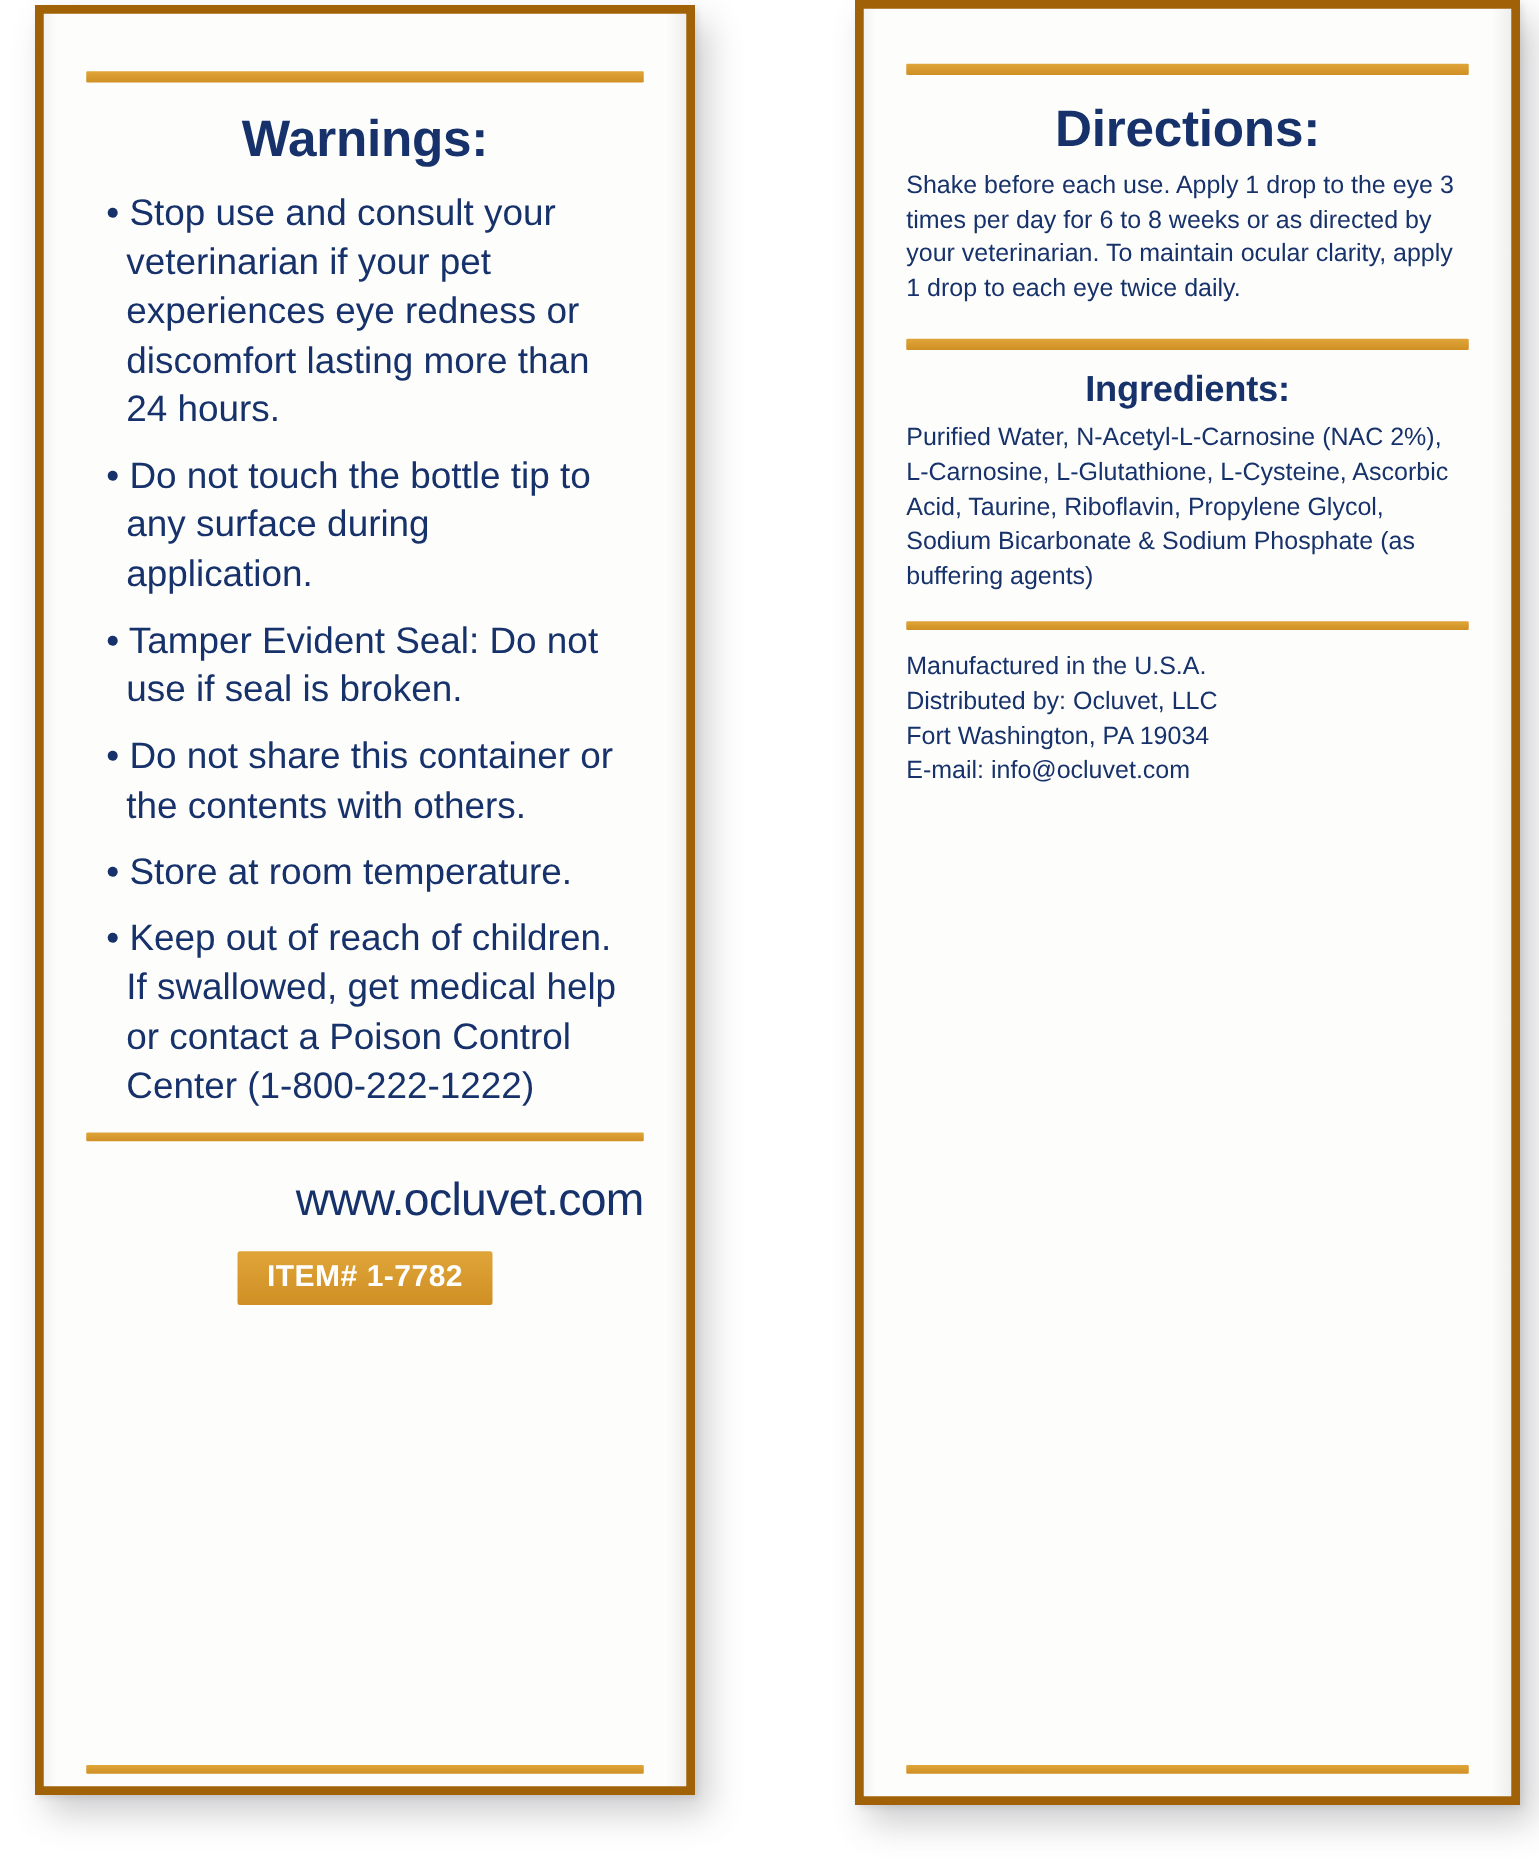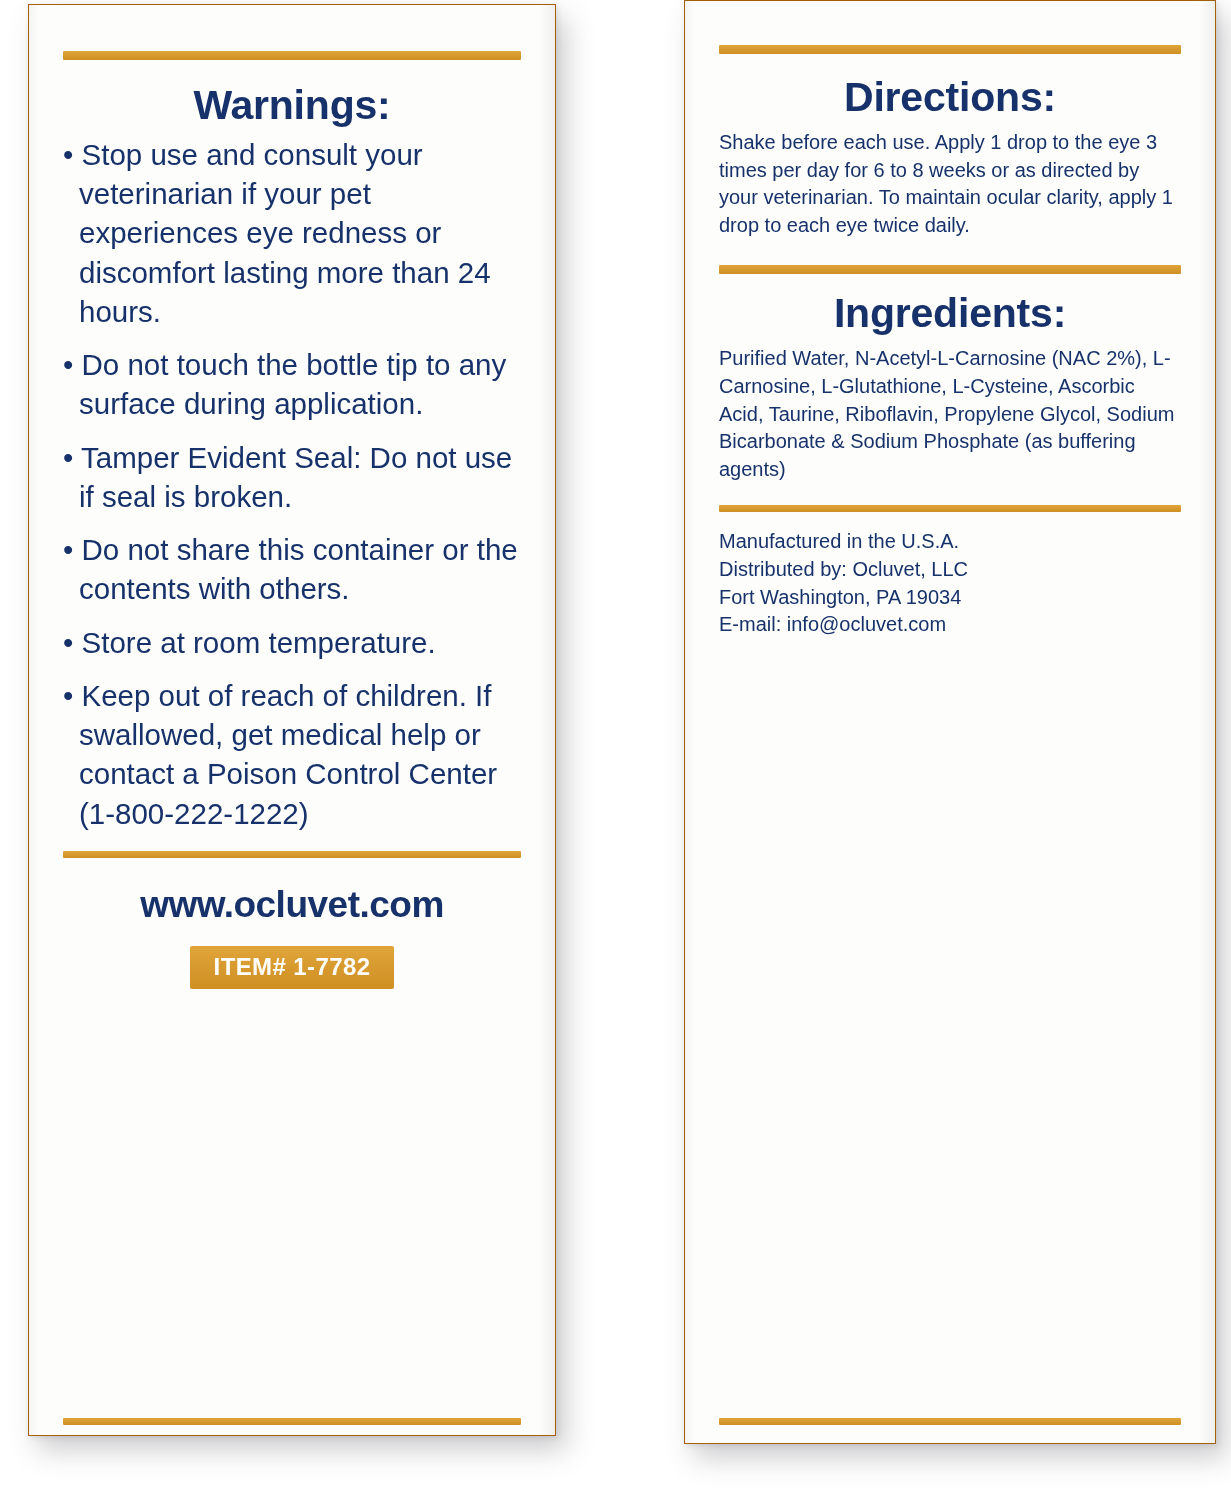--- a/index.html
+++ b/index.html
@@ -19,21 +19,21 @@
     position: absolute;
     inset: 0;
     background: #ffffff;
   }
 
   
   .panel {
     position: absolute;
     background: #fdfdfb;
     box-sizing: border-box;
-    border: 1px solid #a16207;
+    border: 7px solid #a16207;
     box-shadow:
       10px 14px 26px rgba(90, 90, 95, 0.30),
       2px 2px 5px rgba(120, 120, 125, 0.18);
   }
   .panel::after {
     
     content: "";
     position: absolute;
     top: 0; right: 0; bottom: 0;
     width: 16px;
@@ -93,26 +93,26 @@
   }
   #heading-warnings {
     font-size: 41px;
     margin: 22px 0 6px 0;
   }
   #heading-directions {
     font-size: 41px;
     margin: 20px 0 8px 0;
   }
   #heading-ingredients {
-    font-size: 41px;
+    font-size: 29px;
     margin: 16px 0 6px 0;
   }
 
   .bullet-list {
-    margin: 0;
+    margin: 16px;
     padding: 0;
     list-style: none;
   }
   .bullet-list li {
     color: #17326b;
     font-size: 29.5px;
     line-height: 1.33;
     margin: 0 0 14px 0;
     text-indent: -16px;
     padding-left: 16px;
@@ -133,23 +133,23 @@
 
   #company-block {
     margin-top: 16px;
   }
 
   
   .rule-footer-left { margin-top: 18px; }
 
   #website {
     color: #17326b;
-    font-weight: bold;
+    font-weight: normal;
     font-size: 37px;
-    text-align: center;
+    text-align: right;
     margin: 26px 0 0 0;
     letter-spacing: -0.5px;
   }
 
   #item-badge {
     margin: 20px auto 0 auto;
     width: 204px;
     background: #d79a2b;
     background: linear-gradient(to bottom, #e0a53a 0%, #cf8f23 100%);
     color: #ffffff;

